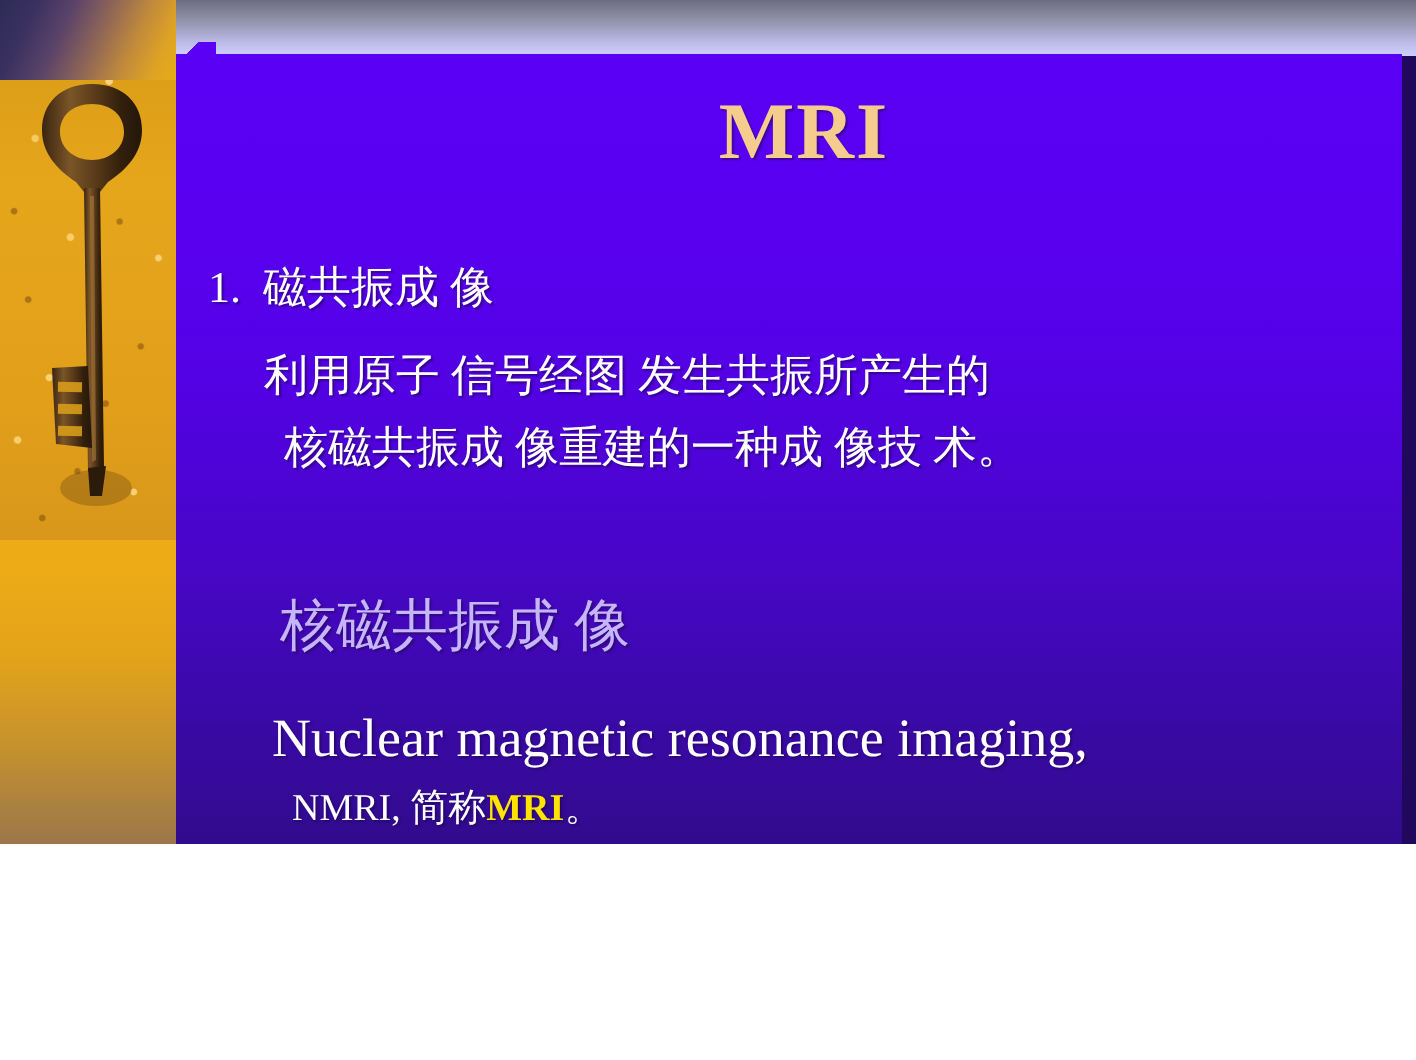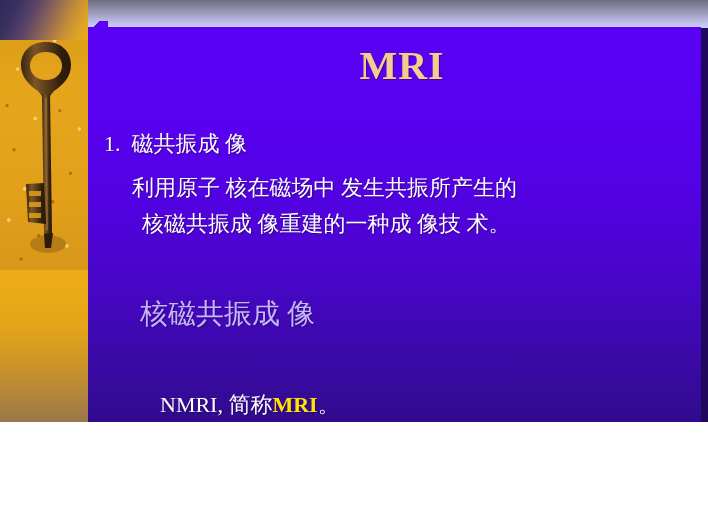--- a/index.html
+++ b/index.html
@@ -192,24 +192,24 @@
     position: absolute;
     left: 136px;
     top: 353px;
     color: #ffffff;
     font-size: 27px;
     line-height: 33px;
     text-shadow: 1px 1px 1px rgba(30,5,70,.55);
   }
   .eng2 {
     position: absolute;
-    left: 160px;
+    left: 146px;
     top: 388px;
     color: #ffffff;
-    font-size: 22px;
+    font-size: 19px;
     line-height: 33px;
     text-shadow: 1px 1px 1px rgba(30,5,70,.55);
   }
   .hl-yellow { color: #ffe400; font-weight: bold; }
 </style>
 </head>
 <body>
 
 <div id="slide">
 
@@ -257,24 +257,25 @@
     </svg>
   </div>
 
   <div class="title">MRI</div>
 
   <div class="body-text">
     <p class="l1">
       <span>1.</span>
       &nbsp;<span>磁共振成 像</span>
     </p>
-    <p class="l2">利用原子 核在磁场中 发生共振所产生的</p>
+    <p class="l2">利用原子 信号经图 发生共振所产生的</p>
     <p class="l3">核磁共振成 像重建的一种成 像技 术。</p>
   </div>
 
   <div class="gold-line">核磁共振成 像</div>
 
+  <div class="eng1">Nuclear magnetic resonance imaging,</div>
 
   <div class="eng2">
     <span>NMRI, 简称</span><span class="hl-yellow">MRI</span><span>。</span>
   </div>
 
 </div>
 
 </body></html>

